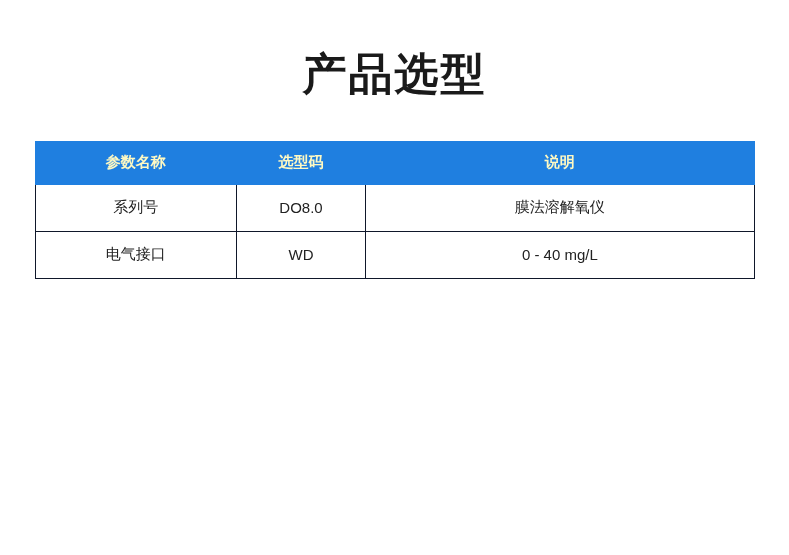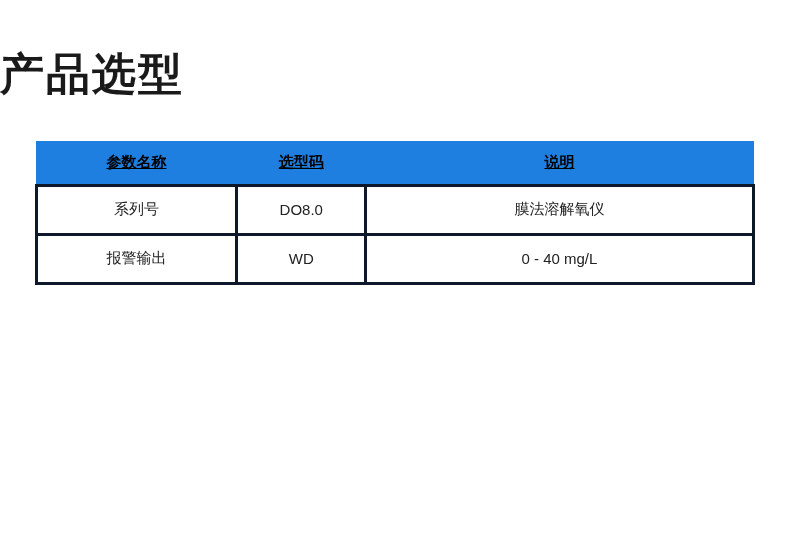--- a/index.html
+++ b/index.html
@@ -14,56 +14,56 @@
     color: #222222;
     overflow: hidden;
   }
   .page {
     width: 789px;
     height: 555px;
     position: relative;
     box-sizing: border-box;
   }
   .page-title {
+    text-align: center;
     font-size: 44px;
     font-weight: bold;
     letter-spacing: 2px;
     color: #1a1a1a;
     margin: 0;
     padding-top: 48px;
     padding-bottom: 0;
     line-height: 1.2;
   }
   .table-wrap {
     margin: 40px auto 0 auto;
     width: 720px;
   }
   table.spec-table {
     border-collapse: collapse;
     width: 100%;
     table-layout: fixed;
   }
   table.spec-table th,
   table.spec-table td {
-    border: 3px solid #0f172a;
+    border: 1px solid #0f172a;
     text-align: center;
     vertical-align: middle;
     font-size: 15px;
     height: 46px;
     padding: 0 4px;
     font-weight: normal;
   }
   table.spec-table thead th {
     background: #1f7fe0;
-    color: #000000;
+    color: #fef9c3;
     font-weight: bold;
     font-size: 15px;
     border: 1px solid #1f7fe0;
     height: 42px;
-    text-decoration: underline;
   }
   table.spec-table tbody td {
     color: #222222;
     background: #ffffff;
   }
   col.c1 { width: 28%; }
   col.c2 { width: 18%; }
   col.c3 { width: 54%; }
 </style>
 </head>
@@ -87,21 +87,21 @@
           <th>说明</th>
         </tr>
       </thead>
       <tbody>
         <tr>
           <td>系列号</td>
           <td>DO8.0</td>
           <td>膜法溶解氧仪</td>
         </tr>
         <tr>
-          <td>报警输出</td>
+          <td>电气接口</td>
           <td>WD</td>
           <td>0 - 40 mg/L</td>
         </tr>
       </tbody>
     </table>
   </div>
 
 </div>
 
 </body></html>

